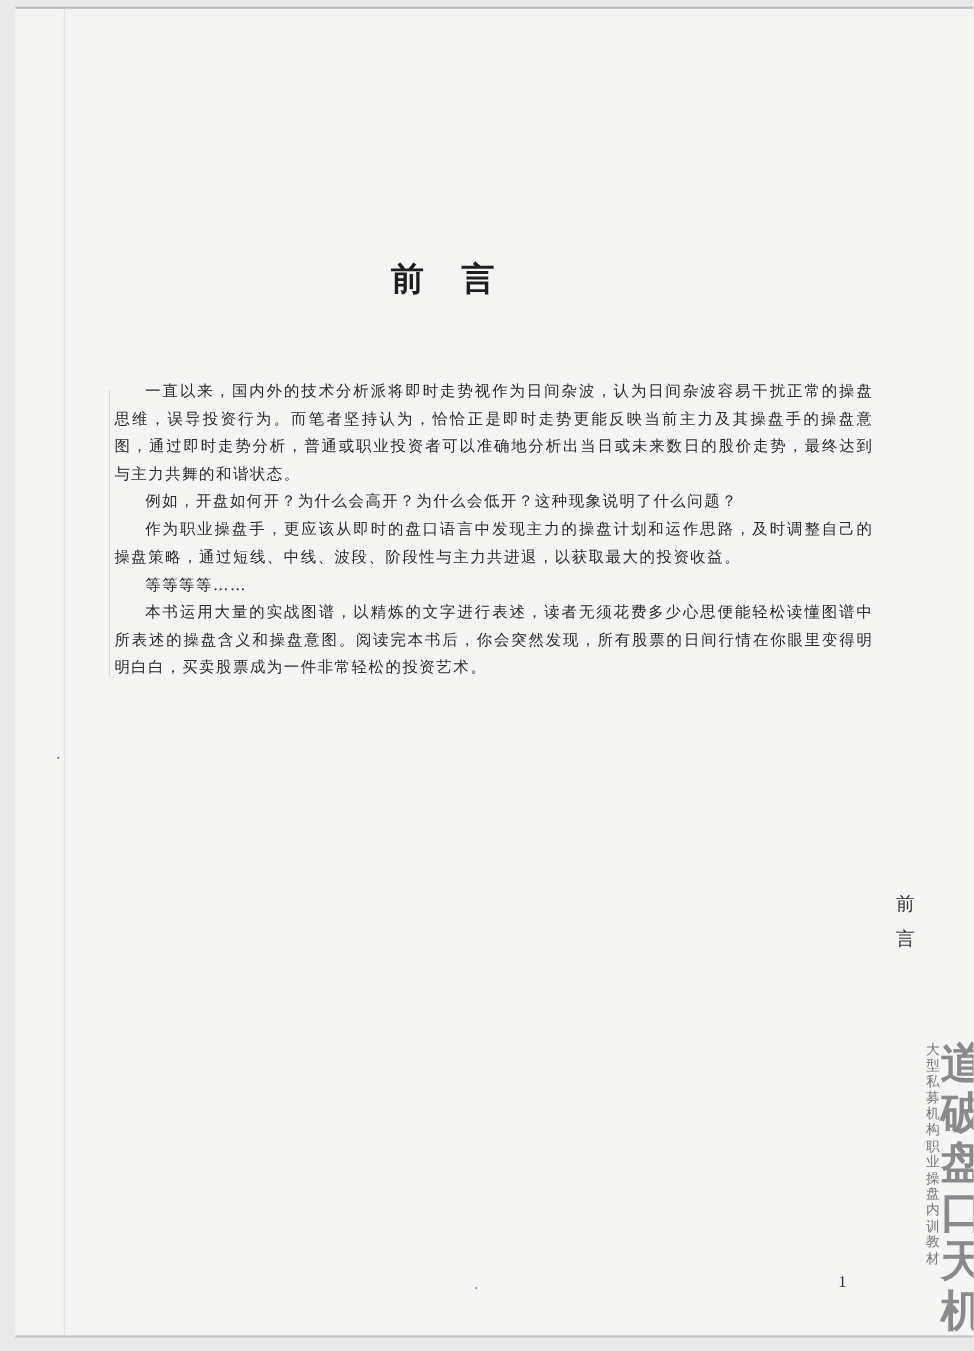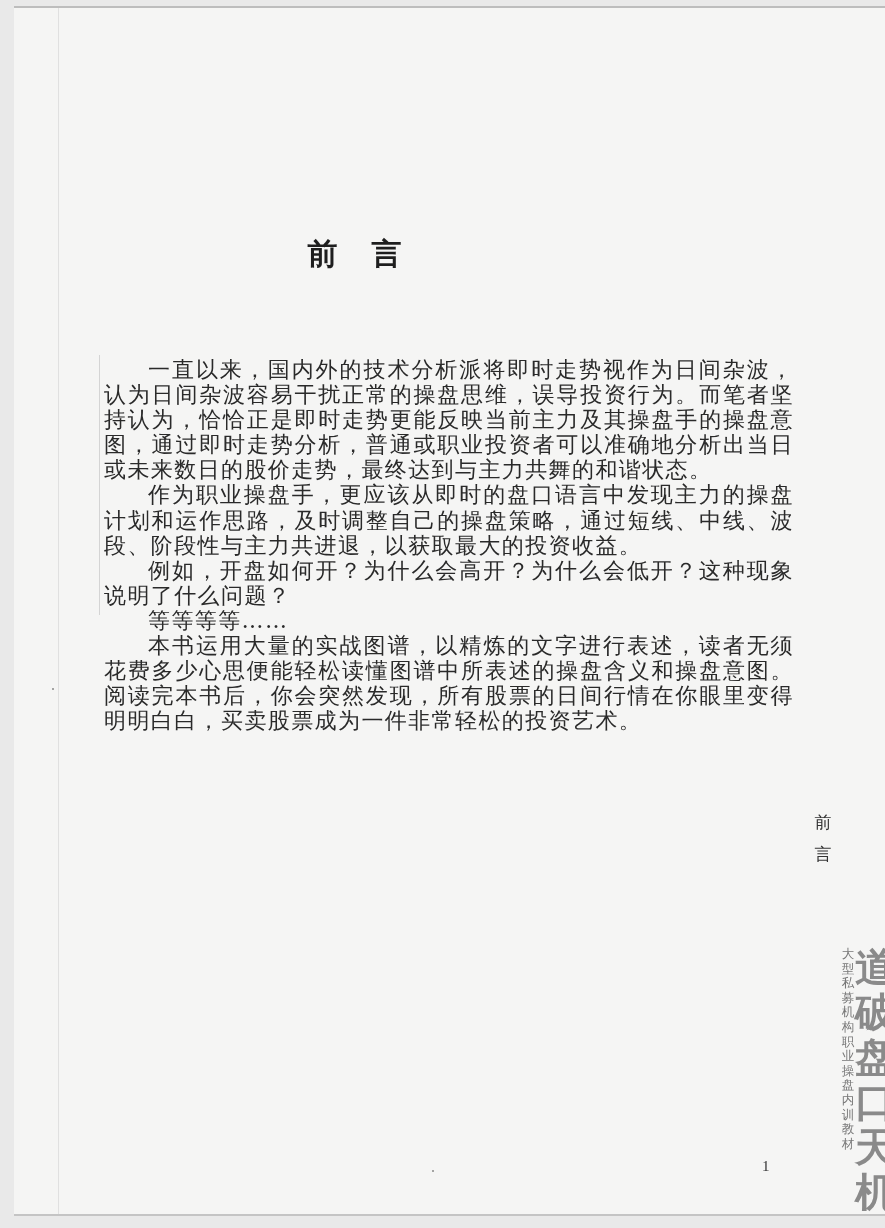--- a/index.html
+++ b/index.html
@@ -46,31 +46,31 @@
     left: 0;
     width: 709px;
     top: 214px;
     text-align: center;
     font-size: 30px;
     font-weight: bold;
     letter-spacing: 34px;
     text-indent: 34px;
     color: #1e1e1e;
     font-family: "DejaVu Sans", "Liberation Sans", sans-serif;
+    padding-left: 48px;
   }
   .body-text {
     position: absolute;
     left: 104px;
     top: 344px;
     width: 690px;
-    font-size: 22px;
+    font-size: 14px;
     line-height: 25.1px;
     letter-spacing: 1.4px;
     text-align: justify;
-    margin-top: 13px;
   }
   .body-text p {
     margin: 0;
     text-indent: 2em;
   }
   .side-tab {
     position: absolute;
     left: 812px;
     top: 806px;
     width: 22px;
@@ -132,22 +132,22 @@
 <div class="page">
   <div class="gutter-line"></div>
 </div>
 
 <div class="margin-rule"></div>
 
 <h1 class="title">前言</h1>
 
 <div class="body-text">
   <p>一直以来，国内外的技术分析派将即时走势视作为日间杂波，认为日间杂波容易干扰正常的操盘思维，误导投资行为。而笔者坚持认为，恰恰正是即时走势更能反映当前主力及其操盘手的操盘意图，通过即时走势分析，普通或职业投资者可以准确地分析出当日或未来数日的股价走势，最终达到与主力共舞的和谐状态。</p>
+  <p>例如，开盘如何开？为什么会高开？为什么会低开？这种现象说明了什么问题？</p>
   <p>作为职业操盘手，更应该从即时的盘口语言中发现主力的操盘计划和运作思路，及时调整自己的操盘策略，通过短线、中线、波段、阶段性与主力共进退，以获取最大的投资收益。</p>
-  <p>例如，开盘如何开？为什么会高开？为什么会低开？这种现象说明了什么问题？</p>
   <p>等等等等……</p>
   <p>本书运用大量的实战图谱，以精炼的文字进行表述，读者无须花费多少心思便能轻松读懂图谱中所表述的操盘含义和操盘意图。阅读完本书后，你会突然发现，所有股票的日间行情在你眼里变得明明白白，买卖股票成为一件非常轻松的投资艺术。</p>
 </div>
 
 <div class="side-tab">
   <div>前</div>
   <div>言</div>
 </div>
 
 <div class="spine-brand">

